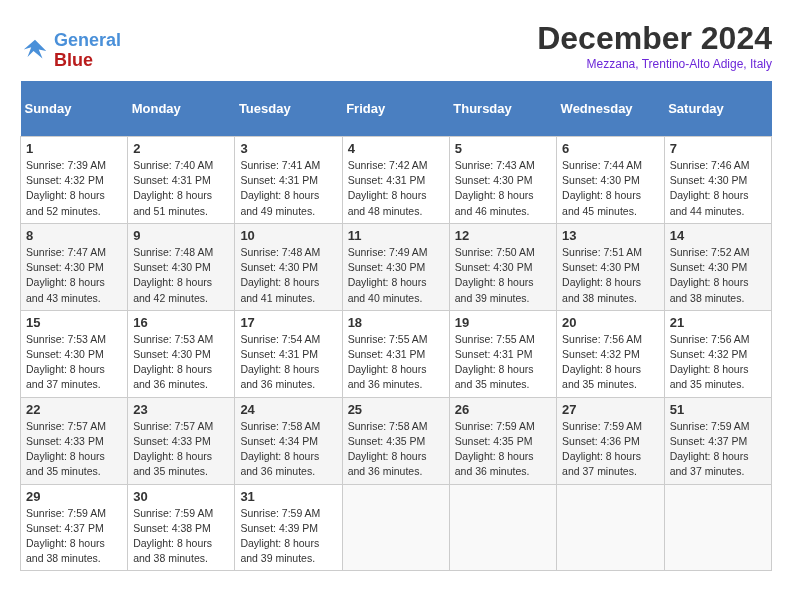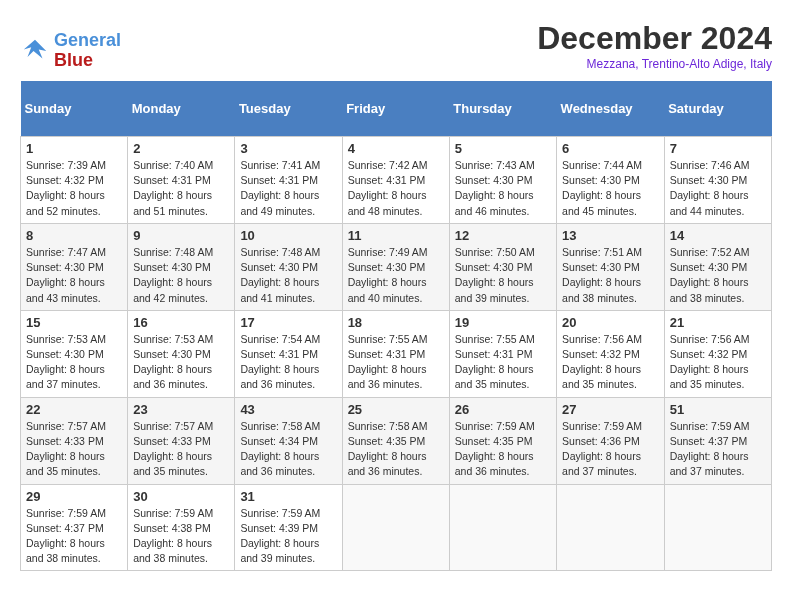--- a/index.html
+++ b/index.html
@@ -303,21 +303,21 @@
       </td>
         <td>
         <span class="day-num">23</span>
         <div class="day-info">
           Sunrise: 7:57 AM<br>
           Sunset: 4:33 PM<br>
           Daylight: 8 hours and 35 minutes.
         </div>
       </td>
         <td>
-        <span class="day-num">43</span>
+        <span class="day-num">24</span>
         <div class="day-info">
           Sunrise: 7:58 AM<br>
           Sunset: 4:34 PM<br>
           Daylight: 8 hours and 36 minutes.
         </div>
       </td>
         <td>
         <span class="day-num">25</span>
         <div class="day-info">
           Sunrise: 7:58 AM<br>

